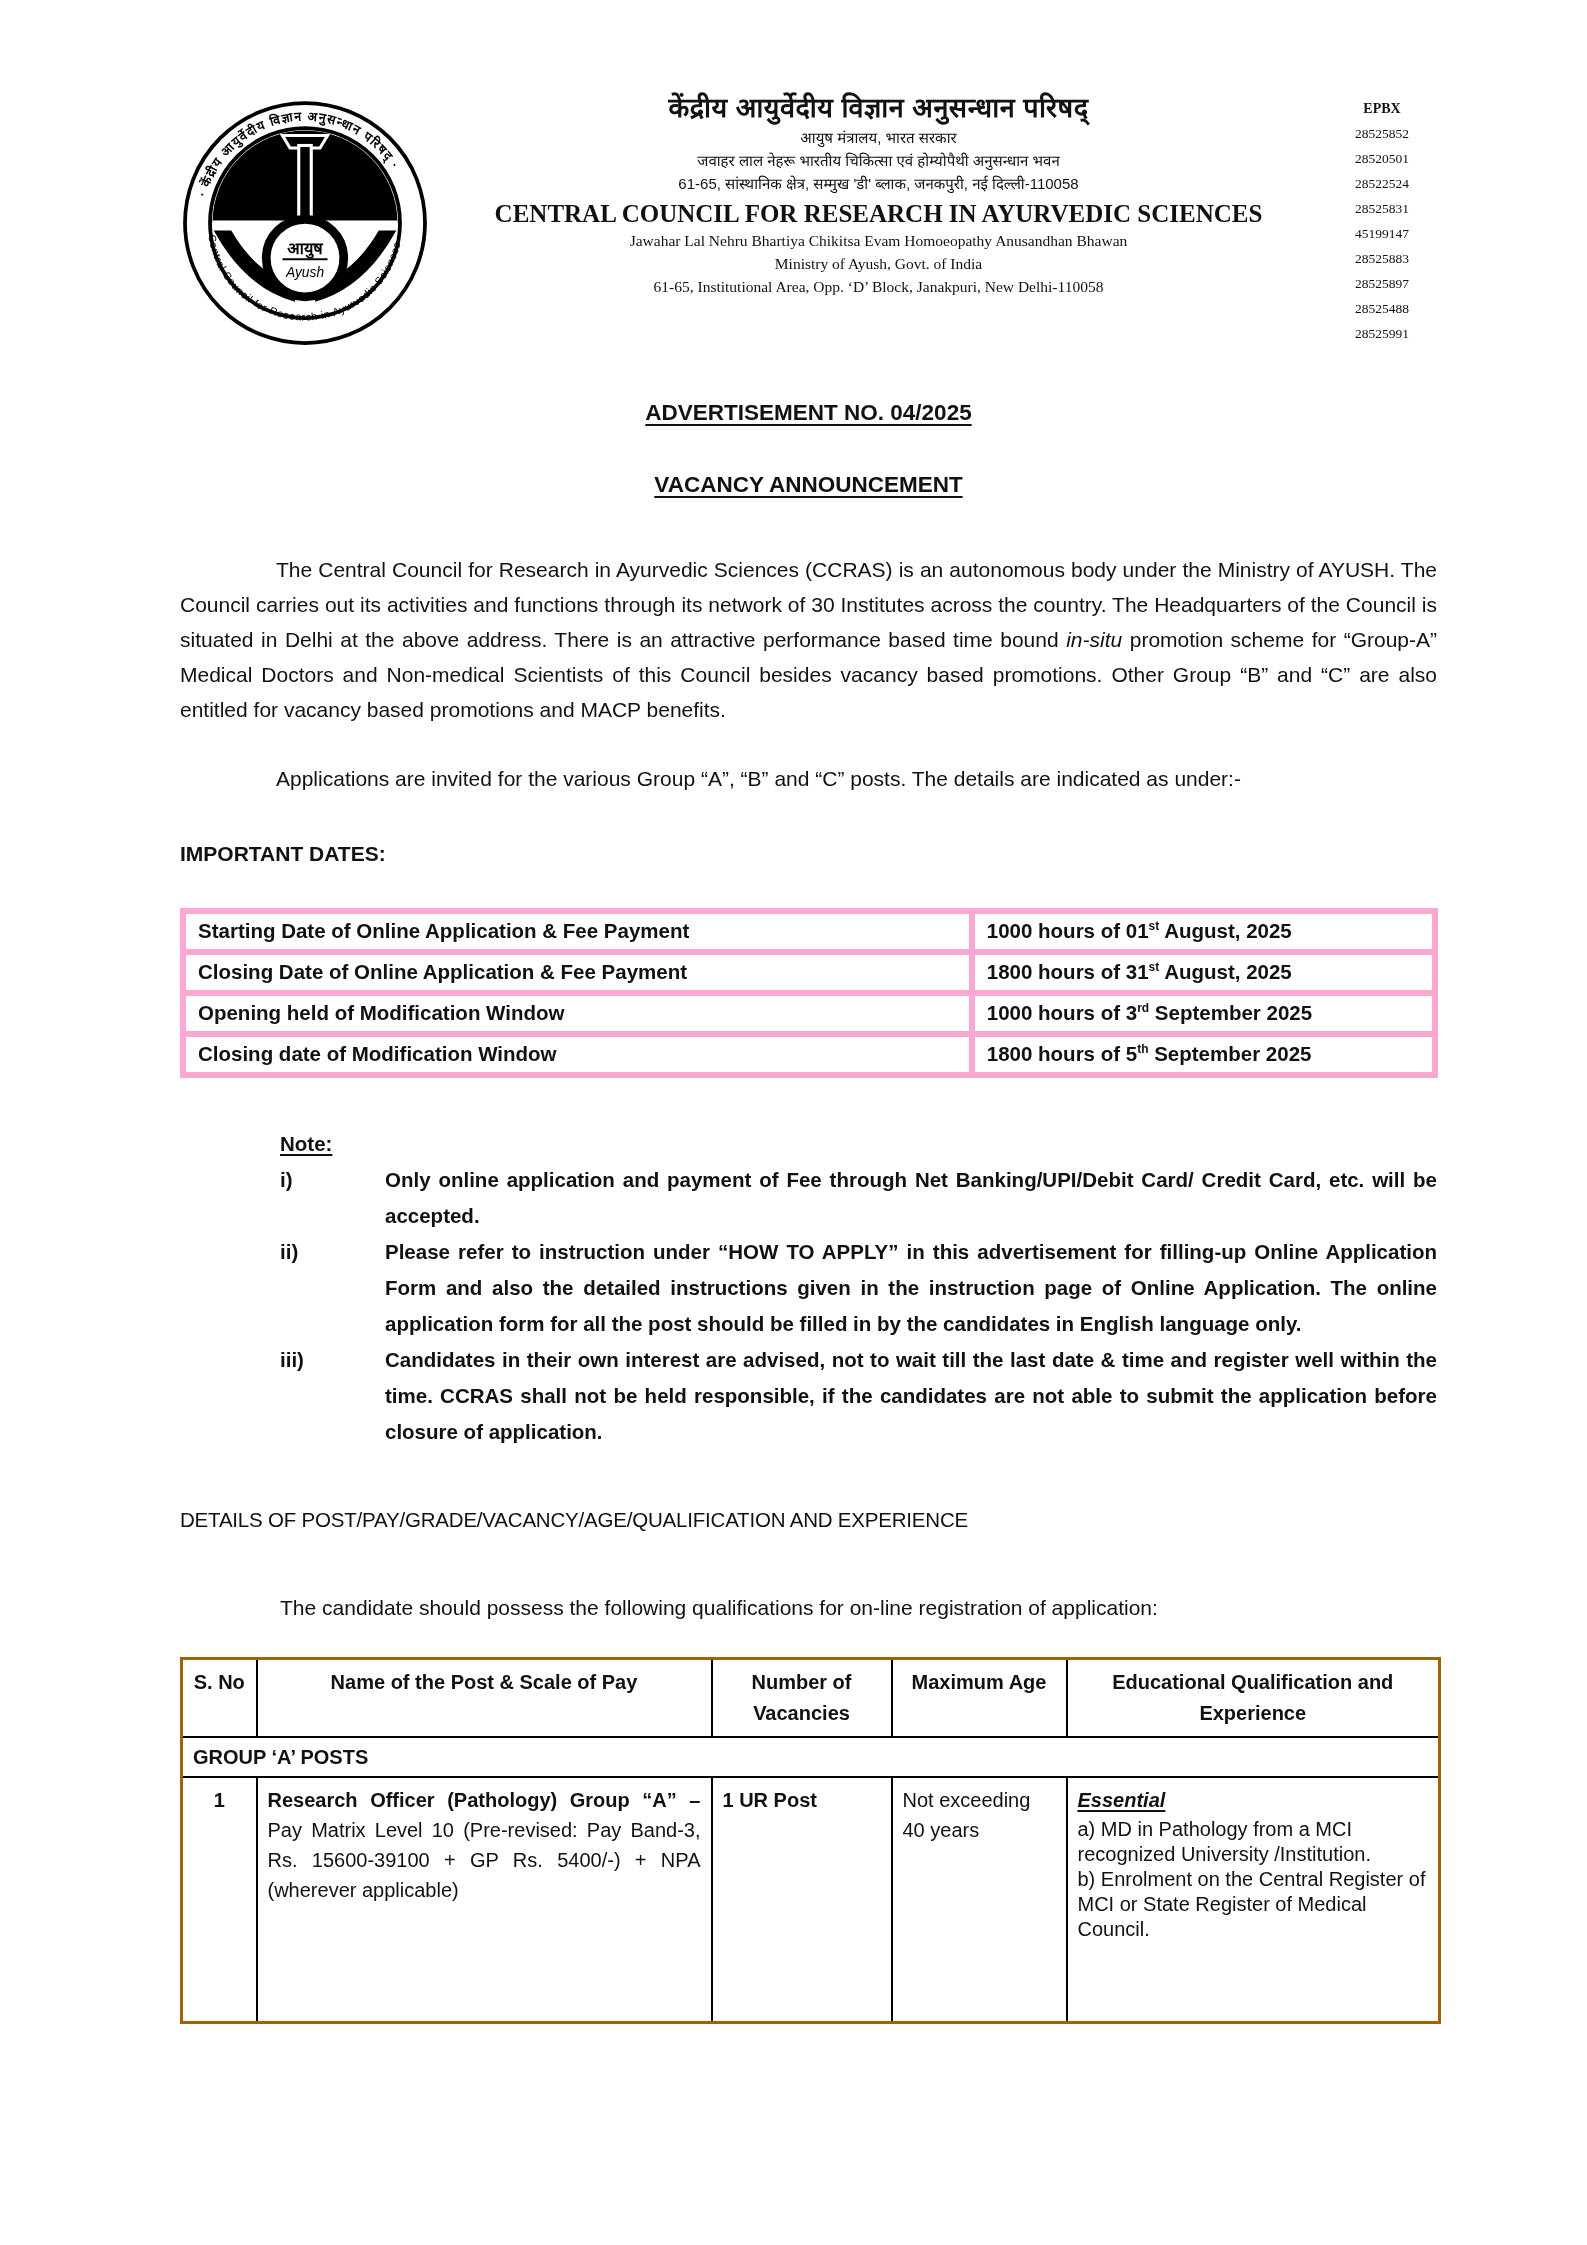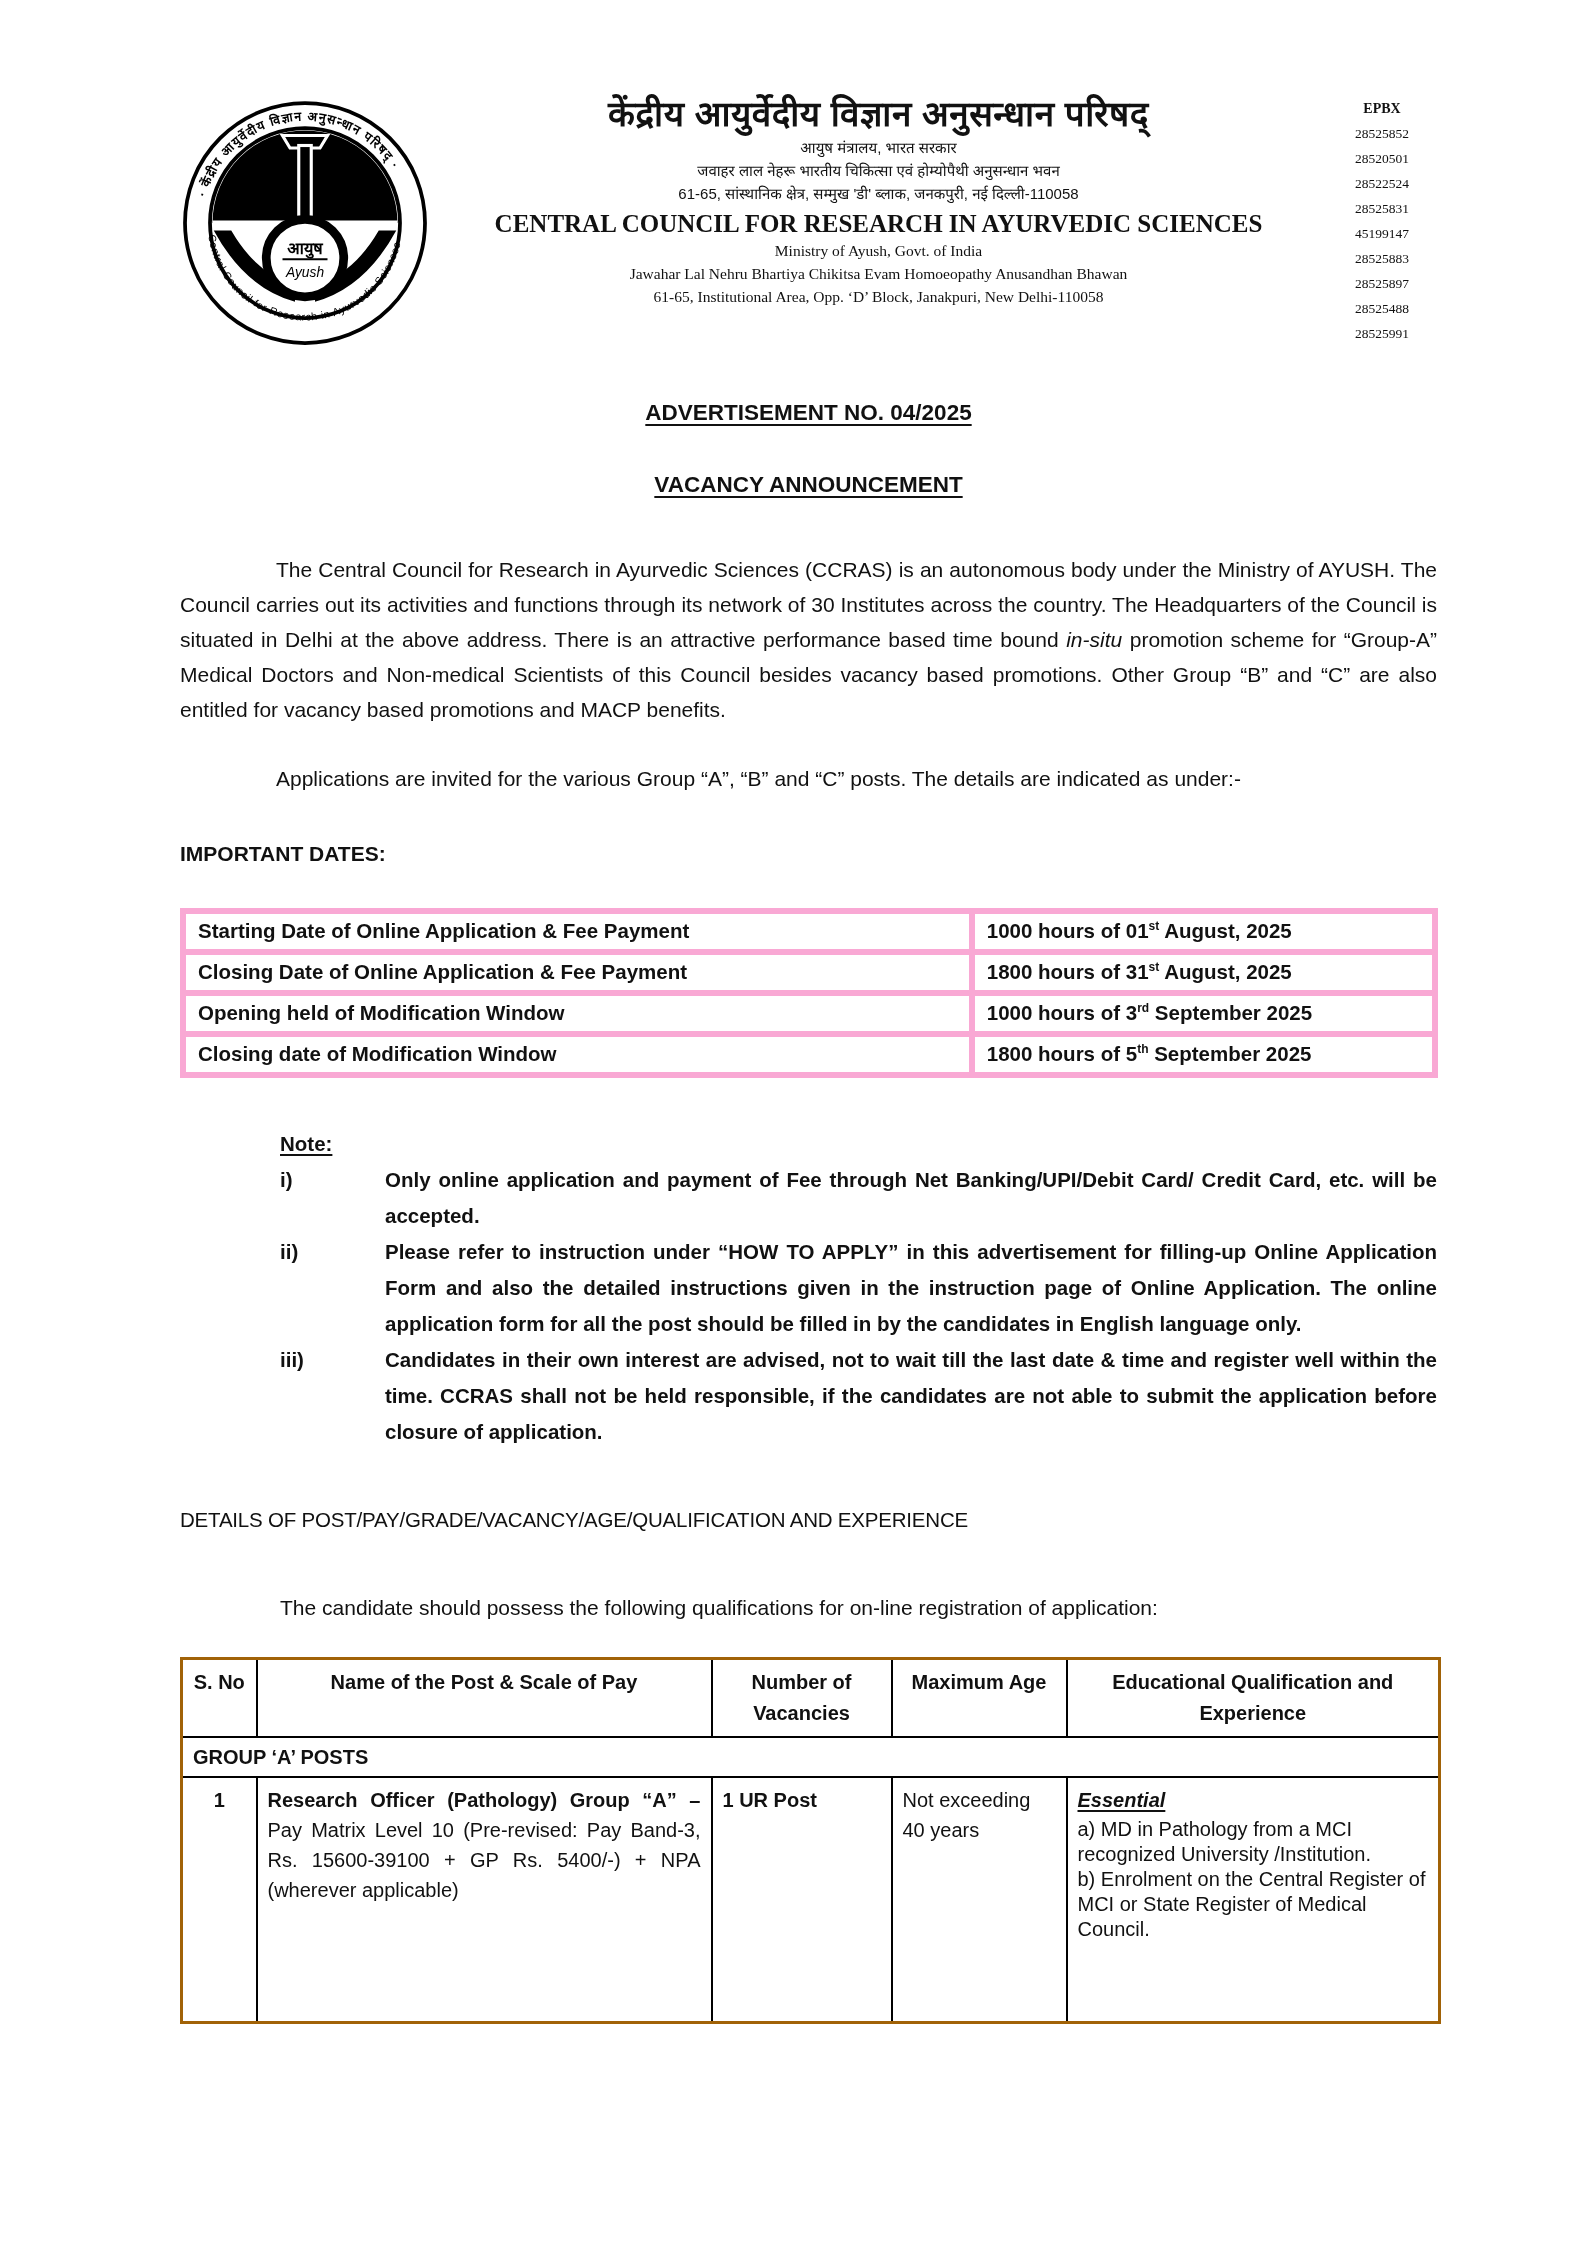--- a/index.html
+++ b/index.html
@@ -8,21 +8,21 @@
     width:1587px; height:2245px; overflow:hidden;
     font-family:"Liberation Sans", sans-serif; color:#111;
     position:relative;
   }
   .page { width:100%; height:100%; padding:92px 150px 0 180px; }
 
   
   .doc-header { display:flex; align-items:flex-start; }
   .logo-wrap { width:250px; height:250px; flex:0 0 250px; margin-top:6px; }
   .head-center { flex:1 1 auto; text-align:center; padding:0 6px; }
-  .hindi-title { font-size:35px; font-weight:bold; line-height:1.25; letter-spacing:.5px; }
+  .hindi-title { font-size:27px; font-weight:bold; line-height:1.25; letter-spacing:.5px; }
   .hindi-sub { font-size:15px; line-height:1.55; }
   .en-title { font-family:"Liberation Serif", serif; font-size:25px; font-weight:bold; line-height:1.25; margin-top:2px; }
   .en-sub { font-family:"Liberation Serif", serif; font-size:15.5px; line-height:1.5; }
   .epbx { flex:0 0 110px; text-align:center; font-family:"Liberation Serif", serif; font-size:13.5px; line-height:1.85; padding-top:4px; }
   .epbx-label { font-weight:bold; font-size:14px; }
 
   
   .adv-no, .vac-title {
     text-align:center; font-size:22.5px; font-weight:bold;
     text-decoration:underline; text-decoration-thickness:2px; text-underline-offset:4px;
@@ -115,22 +115,22 @@
         <text x="100" y="143" text-anchor="middle" font-size="11" font-style="italic" fill="#000">Ayush</text>
       </svg>
     </div>
 
     <div class="head-center">
       <div class="hindi-title">केंद्रीय आयुर्वेदीय विज्ञान अनुसन्धान परिषद्</div>
       <div class="hindi-sub">आयुष मंत्रालय, भारत सरकार</div>
       <div class="hindi-sub">जवाहर लाल नेहरू भारतीय चिकित्सा एवं होम्योपैथी अनुसन्धान भवन</div>
       <div class="hindi-sub">61-65, सांस्थानिक क्षेत्र, सम्मुख 'डी' ब्लाक, जनकपुरी, नई दिल्ली-110058</div>
       <div class="en-title">CENTRAL COUNCIL FOR RESEARCH IN AYURVEDIC SCIENCES</div>
+      <div class="en-sub">Jawahar Lal Nehru Bhartiya Chikitsa Evam Homoeopathy Anusandhan Bhawan</div>
       <div class="en-sub">Ministry of Ayush, Govt. of India</div>
-      <div class="en-sub">Jawahar Lal Nehru Bhartiya Chikitsa Evam Homoeopathy Anusandhan Bhawan</div>
       <div class="en-sub">61-65, Institutional Area, Opp. ‘D’ Block, Janakpuri, New Delhi-110058</div>
     </div>
 
     <div class="epbx">
       <div class="epbx-label">EPBX</div>
       <div>28525852</div>
       <div>28520501</div>
       <div>28522524</div>
       <div>28525831</div>
       <div>45199147</div>

